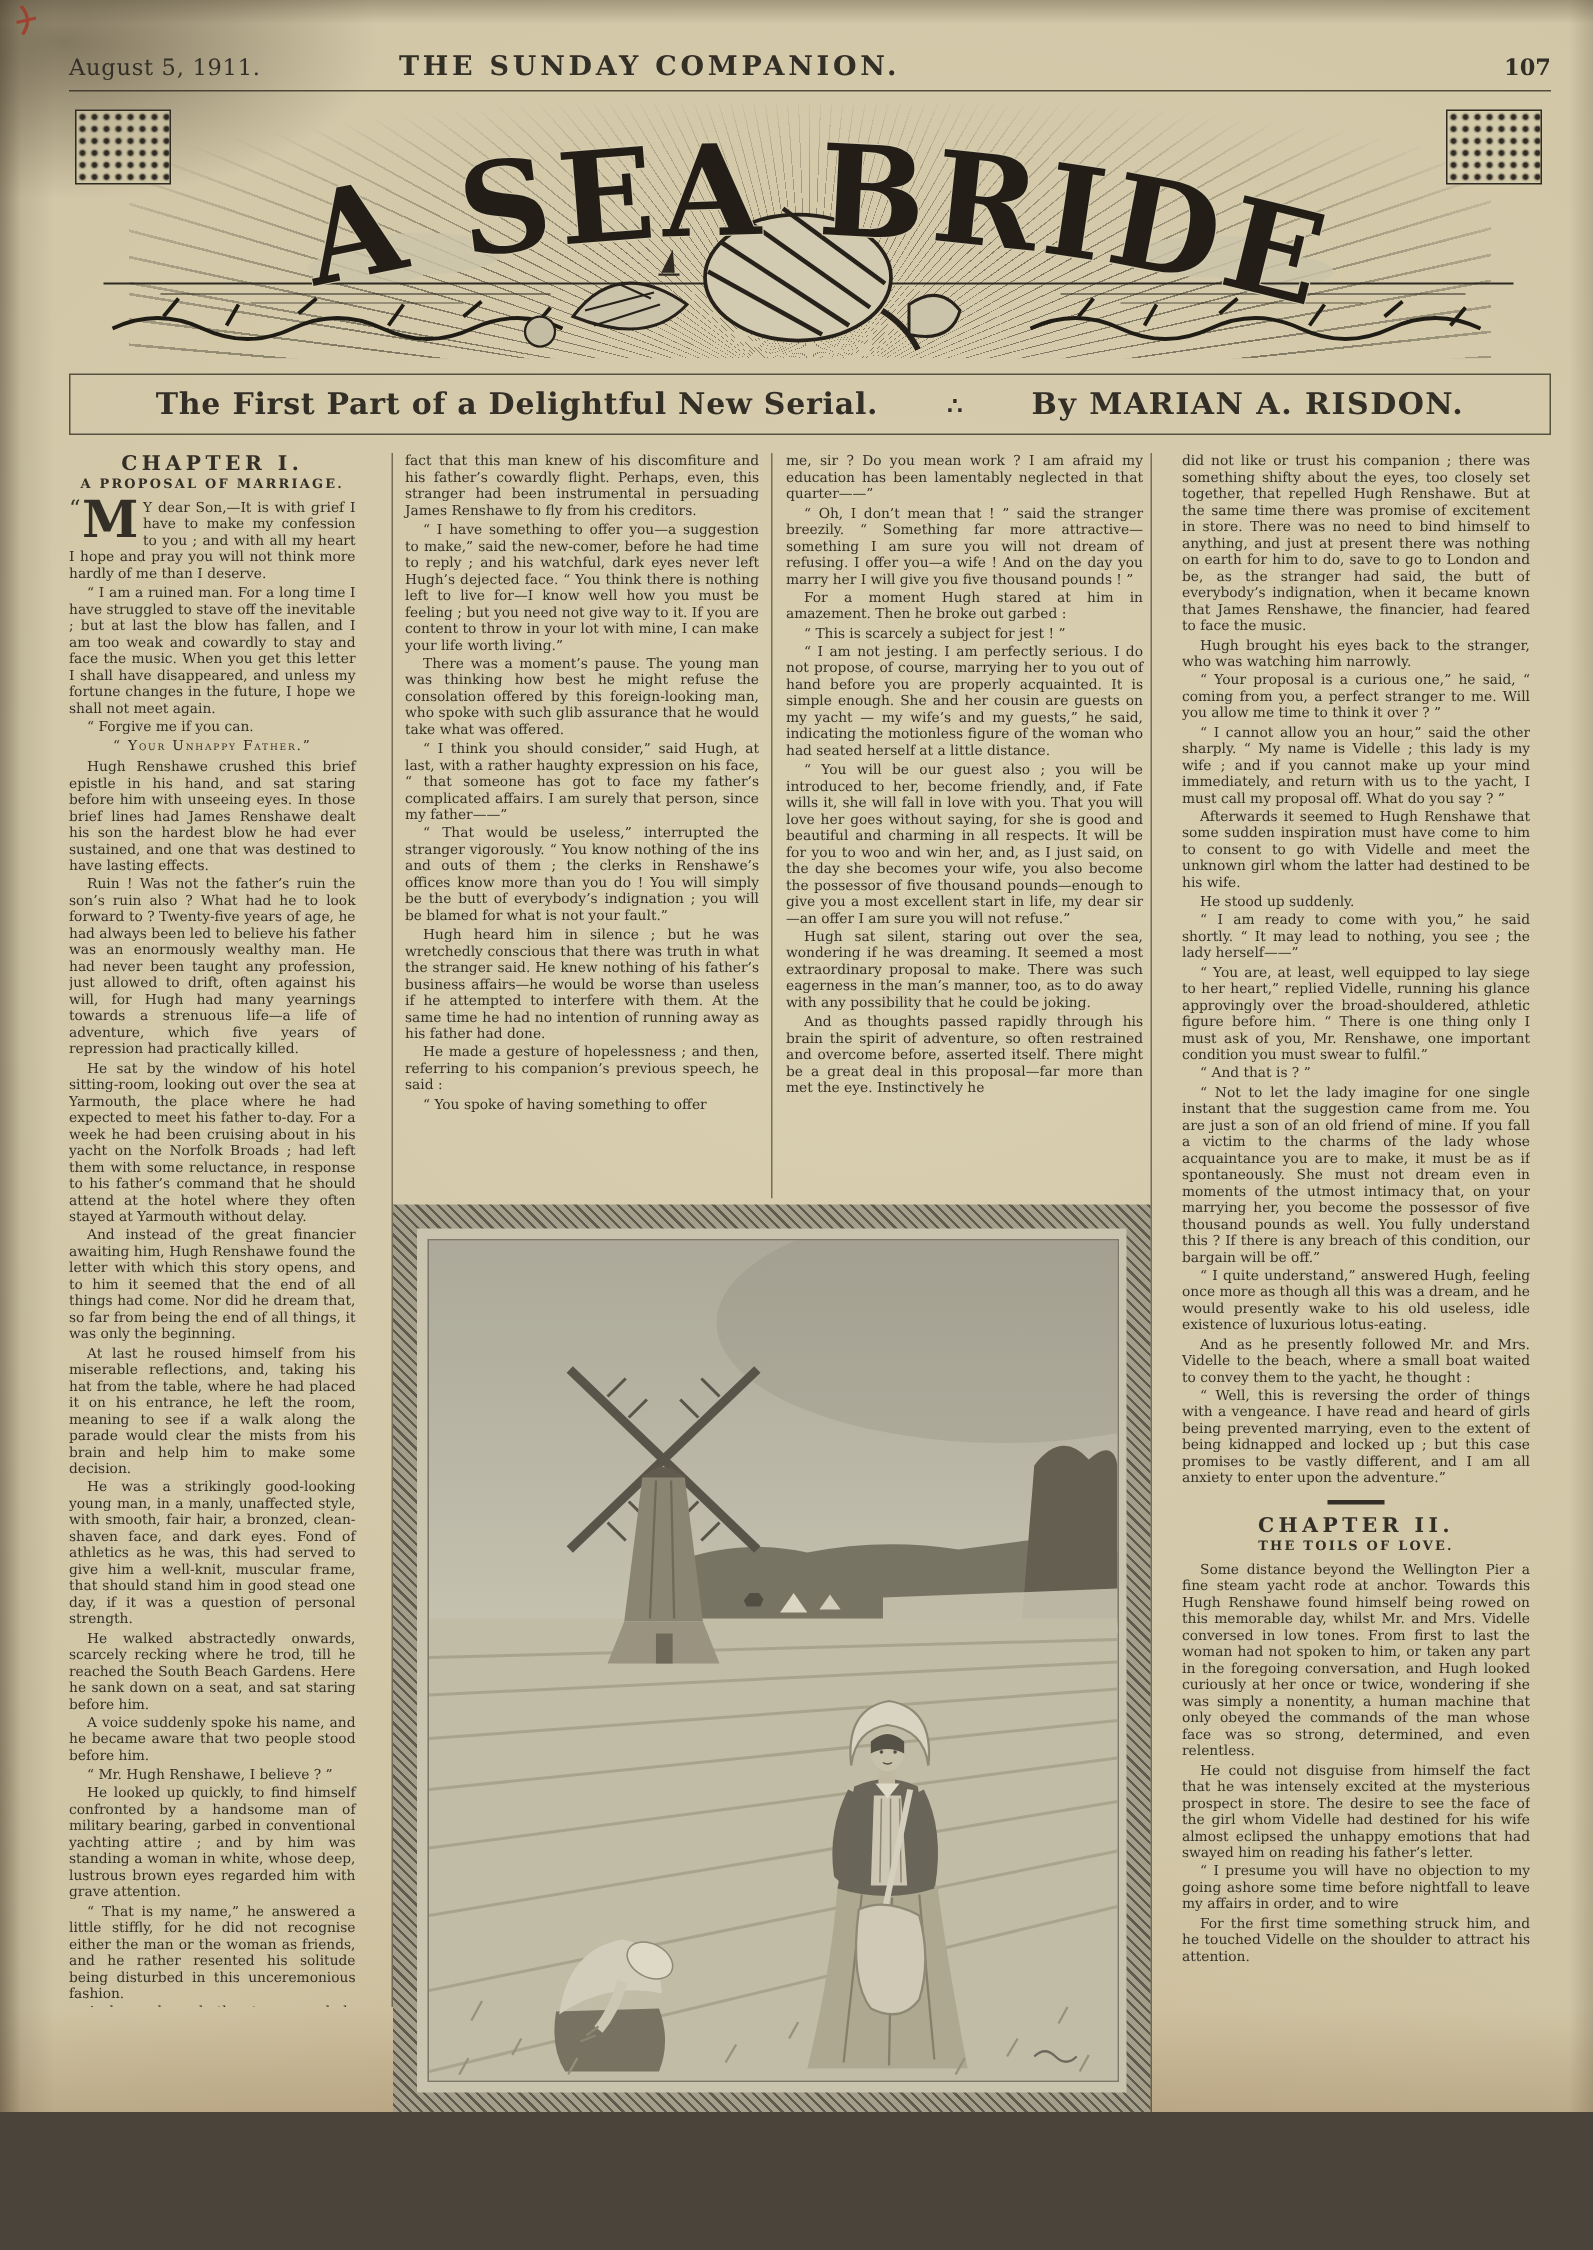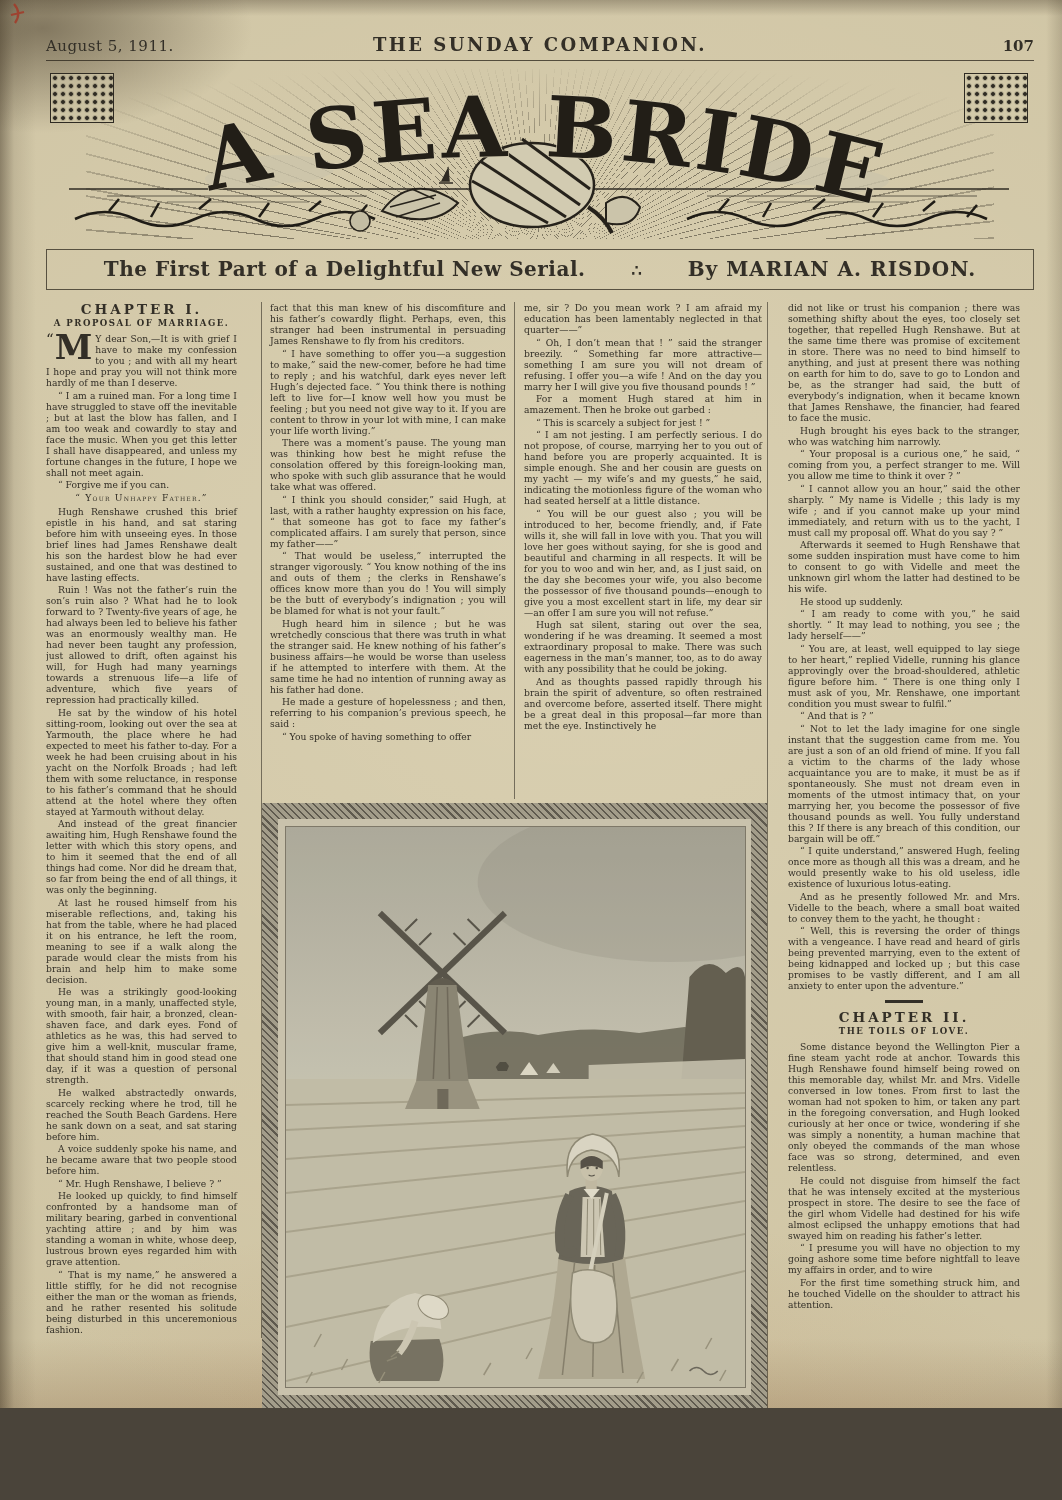--- a/index.html
+++ b/index.html
@@ -13,21 +13,21 @@
       linear-gradient(90deg, rgba(70,58,40,.55) 0, rgba(70,58,40,.14) 14px, transparent 36px),
       linear-gradient(180deg, rgba(70,58,40,.38) 0, transparent 16px),
       linear-gradient(270deg, rgba(70,58,40,.22) 0, transparent 16px),
       linear-gradient(0deg, rgba(120,85,50,.22) 0, transparent 70px);
   }
   .inner{padding:34px 28px 0 46px;}
   .penmark{position:absolute;left:7px;top:2px;}
   
   .pagehead{display:flex;align-items:baseline;border-bottom:1.5px solid rgba(40,35,25,.75);padding-bottom:5px;}
   .pagehead .date{width:220px;font-size:15px;letter-spacing:.5px;}
-  .pagehead .pub{flex:1;text-align:center;font-weight:bold;font-size:18px;letter-spacing:2.5px;}
+  .pagehead .pub{flex:1;text-align:left;font-weight:bold;font-size:18px;letter-spacing:2.5px;}
   .pagehead .pageno{width:220px;text-align:right;font-size:15px;font-weight:bold;}
   
   .masthead{position:relative;height:170px;margin-top:8px;}
   .rays{position:absolute;inset:0 40px;
     background:repeating-conic-gradient(from -80deg at 50% 118%, rgba(45,40,30,.5) 0deg .22deg, transparent .22deg 2.1deg);
     -webkit-mask-image:radial-gradient(95% 130% at 50% 100%, #000 35%, transparent 80%);
     mask-image:radial-gradient(95% 130% at 50% 100%, #000 35%, transparent 80%);}
   .masthead svg{position:relative;width:100%;height:100%;display:block;}
   .orn{position:absolute;top:4px;width:62px;height:48px;border:1.5px solid #2f2b23;z-index:3;
     background-image:radial-gradient(circle, #2f2b23 1.5px, rgba(47,43,35,.3) 2.2px, transparent 3.2px);

